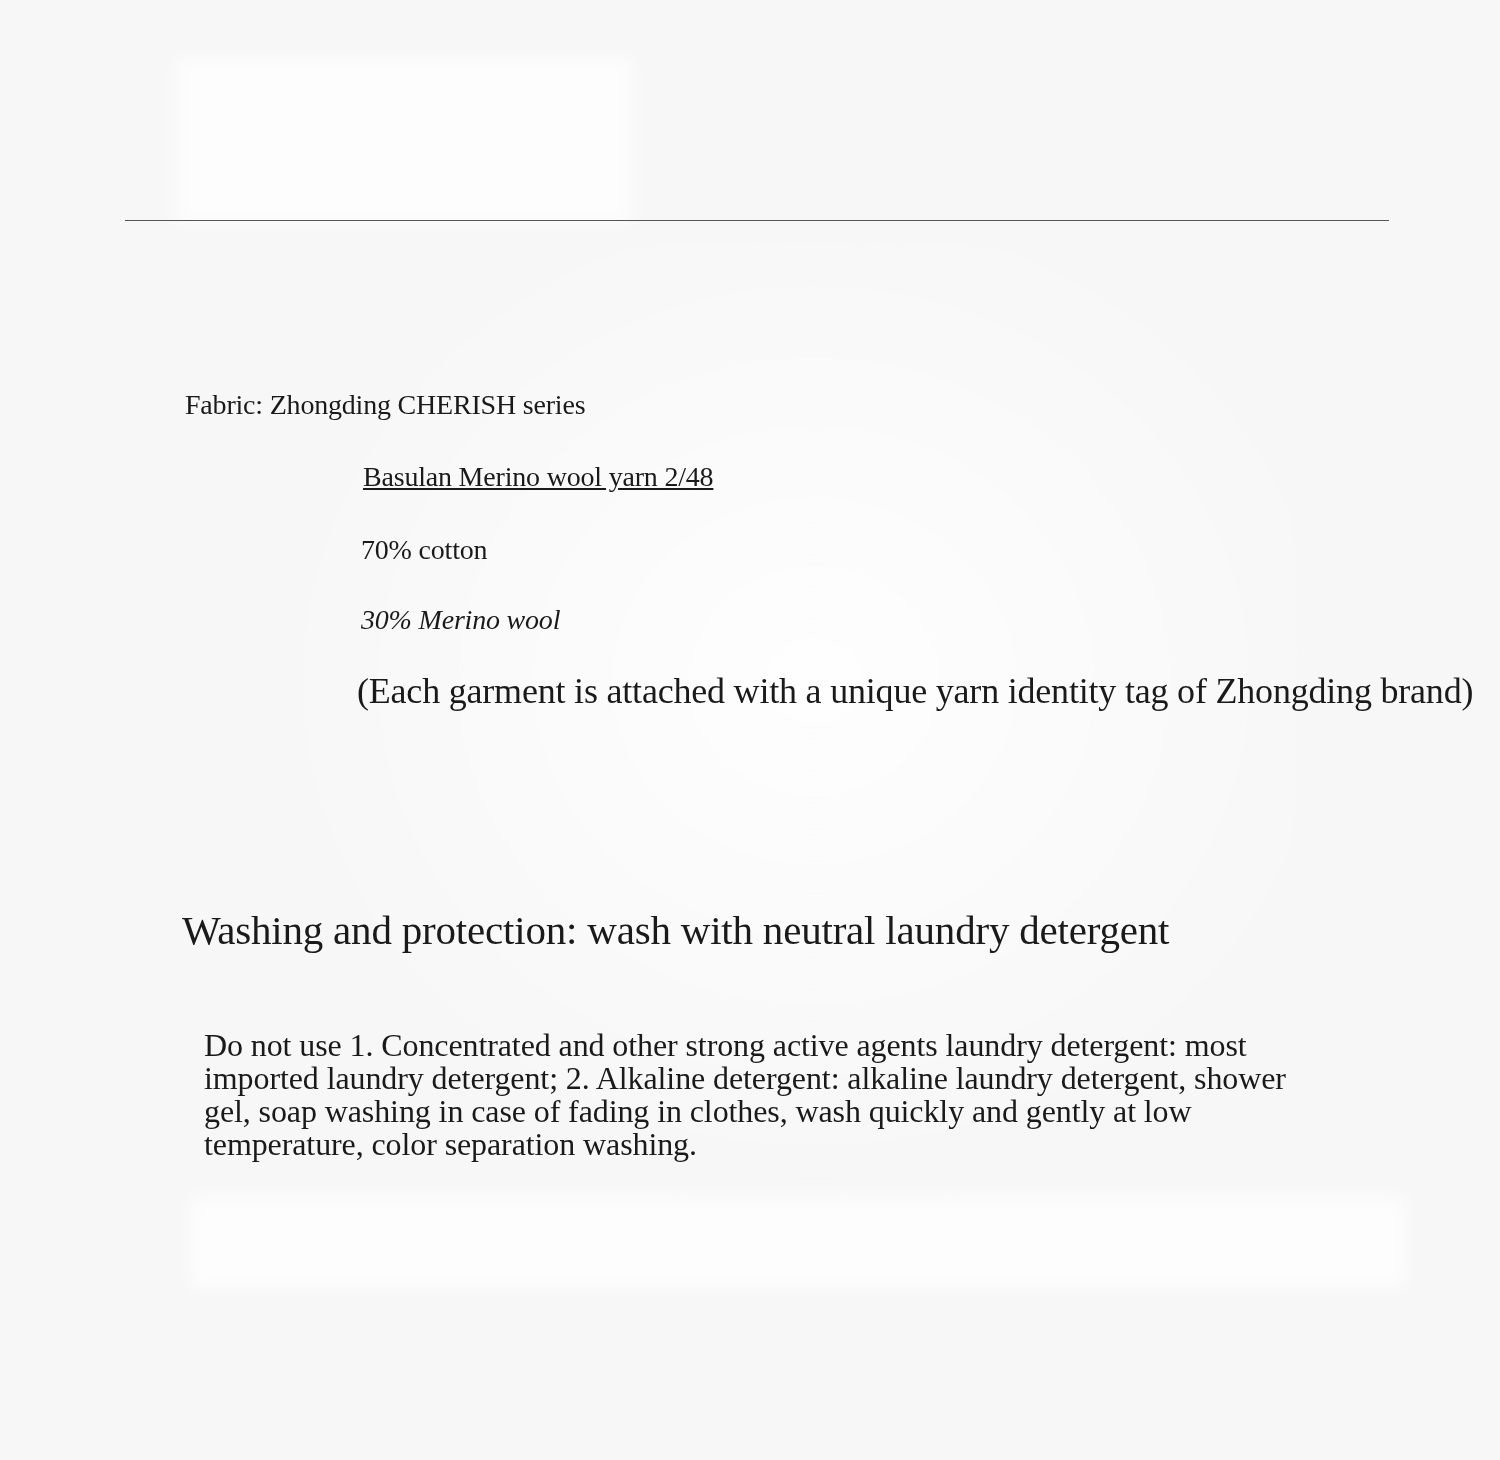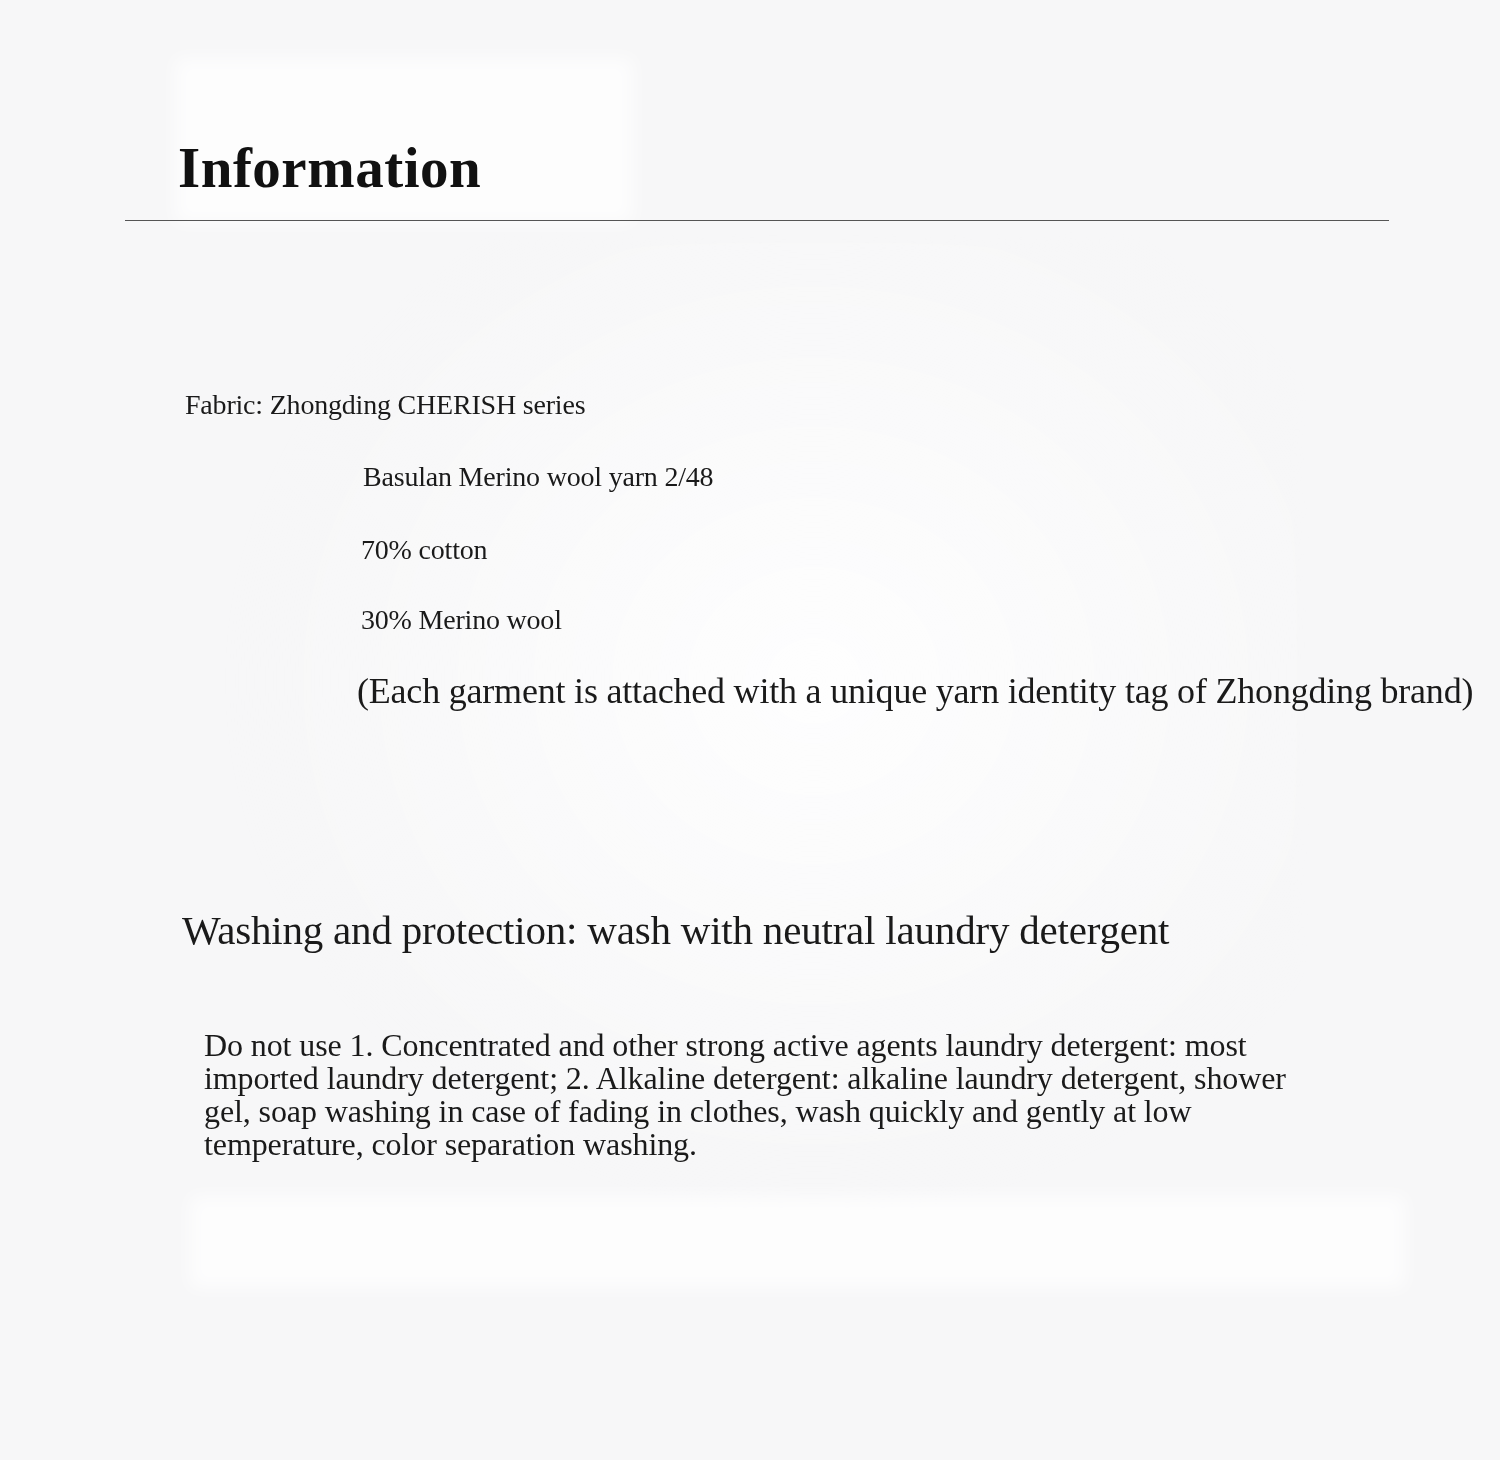--- a/index.html
+++ b/index.html
@@ -49,23 +49,23 @@
     background: var(--divider, #555555);
   }
   .info-line {
     position: absolute;
     font-size: 28px;
     line-height: 1.2;
     white-space: nowrap;
     letter-spacing: -0.2px;
   }
   .fabric-line-1 { left: 185px; top: 388px; }
-  .fabric-line-2 { left: 363px; top: 460px; }
+  .fabric-line-2 { left: 363px; top: 460px; text-decoration: underline; }
   .fabric-line-3 { left: 361px; top: 533px; text-align: center; }
-  .fabric-line-4 { left: 361px; top: 603px; }
+  .fabric-line-4 { left: 361px; top: 603px; font-style: italic; }
   .fabric-note {
     position: absolute;
     left: 357px;
     top: 670px;
     font-size: 36px;
     line-height: 1.2;
     white-space: nowrap;
     letter-spacing: -0.2px;
   }
   .washing-heading {
@@ -90,21 +90,20 @@
 </style>
 </head>
 <body>
 
 <div class="canvas">
 
   <div class="bg-patch bg-patch-top"></div>
   <div class="bg-patch bg-blob-mid"></div>
   <div class="bg-patch bg-patch-bottom"></div>
 
-  <h1 class="page-title">Information</h1>
 
   <div class="divider"></div>
 
   <div class="info-line fabric-line-1">Fabric: Zhongding CHERISH series</div>
 
   <div class="info-line fabric-line-2">Basulan Merino wool yarn 2/48</div>
 
   <div class="info-line fabric-line-3">70% cotton</div>
 
   <div class="info-line fabric-line-4">30% Merino wool</div>

